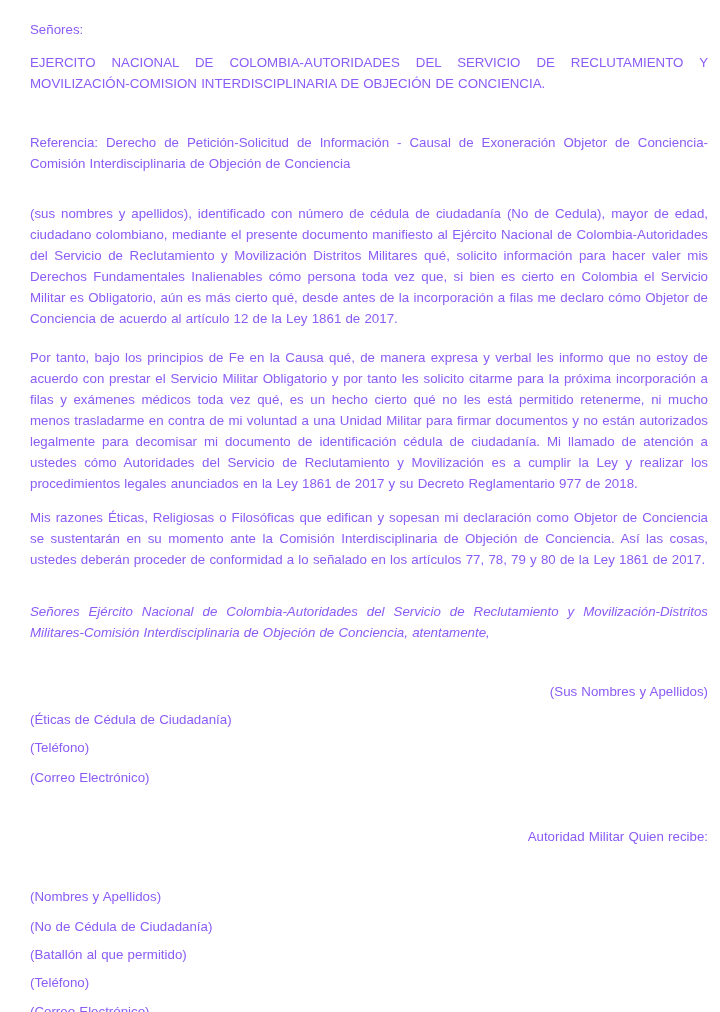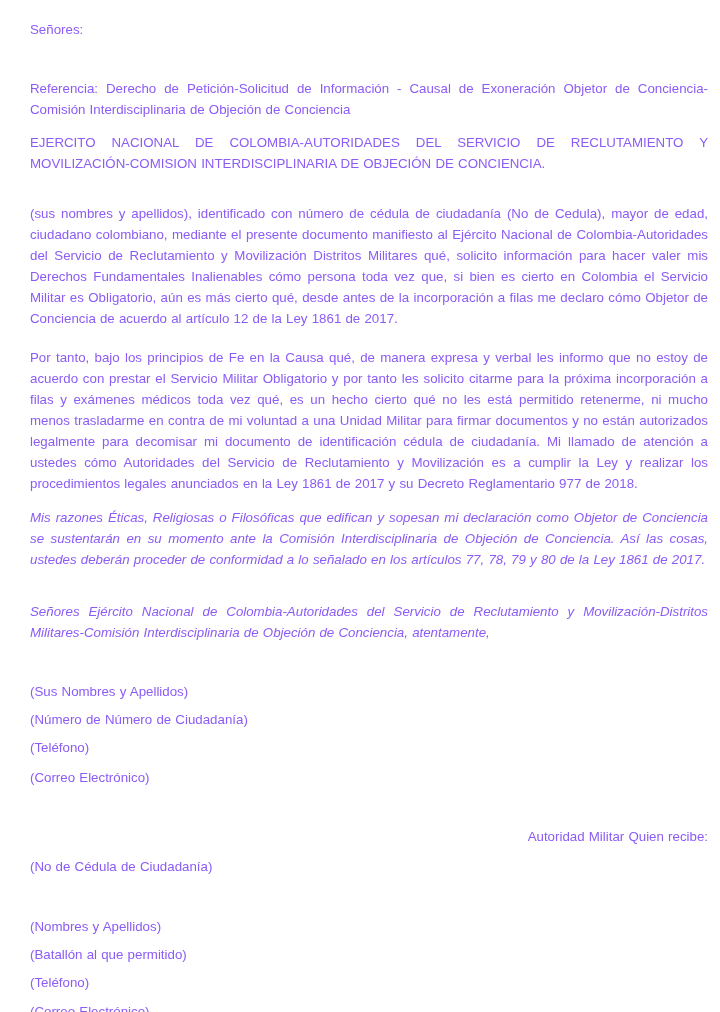--- a/index.html
+++ b/index.html
@@ -29,47 +29,47 @@
   }
   .single {
     text-align: left;
   }
   
   .b0  { margin-top: 11px; }
   .b1  { margin-top: 12px; }
   .b2  { margin-top: 38px; }
   .b3  { margin-top: 29px; }
   .b4  { margin-top: 18px; }
-  .b5  { margin-top: 13px; font-style: italic; }
+  .b5  { margin-top: 13px; }
   .b6  { margin-top: 31px; font-style: italic; }
-  .b7  { margin-top: 38px; }
+  .b7  { margin-top: 38px; text-align: right; }
   .b8  { margin-top: 7px;  }
   .b9  { margin-top: 7px;  }
   .b10 { margin-top: 9px;  }
   .b11 { margin-top: 38px; text-align: right; }
   .b12 { margin-top: 39px; }
   .b13 { margin-top: 9px;  }
   .b14 { margin-top: 7px;  }
   .b15 { margin-top: 7px;  }
   .b16 { margin-top: 8px;  }
 </style>
 </head>
 <body>
 
 <div class="page">
   <p class="blk single b0">Señores:</p>
+  <p class="blk b1">EJERCITO NACIONAL DE COLOMBIA-AUTORIDADES DEL SERVICIO DE RECLUTAMIENTO Y MOVILIZACIÓN-COMISION INTERDISCIPLINARIA DE OBJECIÓN DE CONCIENCIA.</p>
   <p class="blk b2">Referencia: Derecho de Petición-Solicitud de Información - Causal de Exoneración Objetor de Conciencia-Comisión Interdisciplinaria de Objeción de Conciencia</p>
-  <p class="blk b1">EJERCITO NACIONAL DE COLOMBIA-AUTORIDADES DEL SERVICIO DE RECLUTAMIENTO Y MOVILIZACIÓN-COMISION INTERDISCIPLINARIA DE OBJECIÓN DE CONCIENCIA.</p>
   <p class="blk b3">(sus nombres y apellidos), identificado con número de cédula de ciudadanía (No de Cedula), mayor de edad, ciudadano colombiano, mediante el presente documento manifiesto al Ejército Nacional de Colombia-Autoridades del Servicio de Reclutamiento y Movilización Distritos Militares qué, solicito información para hacer valer mis Derechos Fundamentales Inalienables cómo persona toda vez que, si bien es cierto en Colombia el Servicio Militar es Obligatorio, aún es más cierto qué, desde antes de la incorporación a filas me declaro cómo Objetor de Conciencia de acuerdo al artículo 12 de la Ley 1861 de 2017.</p>
   <p class="blk b4">Por tanto, bajo los principios de Fe en la Causa qué, de manera expresa y verbal les informo que no estoy de acuerdo con prestar el Servicio Militar Obligatorio y por tanto les solicito citarme para la próxima incorporación a filas y exámenes médicos toda vez qué, es un hecho cierto qué no les está permitido retenerme, ni mucho menos trasladarme en contra de mi voluntad a una Unidad Militar para firmar documentos y no están autorizados legalmente para decomisar mi documento de identificación cédula de ciudadanía. Mi llamado de atención a ustedes cómo Autoridades del Servicio de Reclutamiento y Movilización es a cumplir la Ley y realizar los procedimientos legales anunciados en la Ley 1861 de 2017 y su Decreto Reglamentario 977 de 2018.</p>
   <p class="blk b5">Mis razones Éticas, Religiosas o Filosóficas que edifican y sopesan mi declaración como Objetor de Conciencia se sustentarán en su momento ante la Comisión Interdisciplinaria de Objeción de Conciencia. Así las cosas, ustedes deberán proceder de conformidad a lo señalado en los artículos 77, 78, 79 y 80 de la Ley 1861 de 2017.</p>
   <p class="blk b6">Señores Ejército Nacional de Colombia-Autoridades del Servicio de Reclutamiento y Movilización-Distritos Militares-Comisión Interdisciplinaria de Objeción de Conciencia, atentamente,</p>
   <p class="blk single b7">(Sus Nombres y Apellidos)</p>
-  <p class="blk single b8">(Número de Número de Ciudadanía)</p>
+  <p class="blk single b8">(Éticas de Cédula de Ciudadanía)</p>
   <p class="blk single b9">(Teléfono)</p>
   <p class="blk single b10">(Correo Electrónico)</p>
   <p class="blk single b11">Autoridad Militar Quien recibe:</p>
+  <p class="blk single b12">(Nombres y Apellidos)</p>
   <p class="blk single b13">(No de Cédula de Ciudadanía)</p>
-  <p class="blk single b12">(Nombres y Apellidos)</p>
   <p class="blk single b14">(Batallón al que permitido)</p>
   <p class="blk single b15">(Teléfono)</p>
   <p class="blk single b16">(Correo Electrónico)</p>
 </div>
 
 </body></html>

